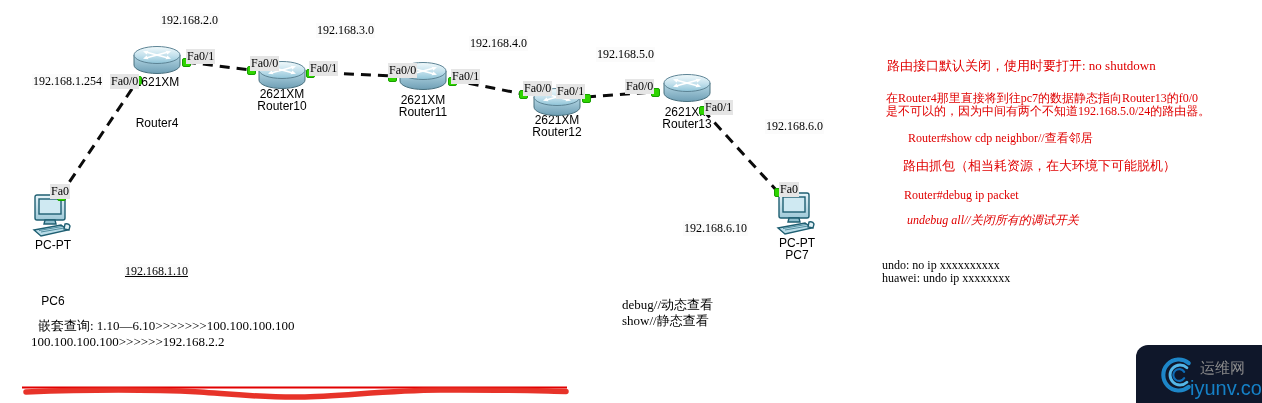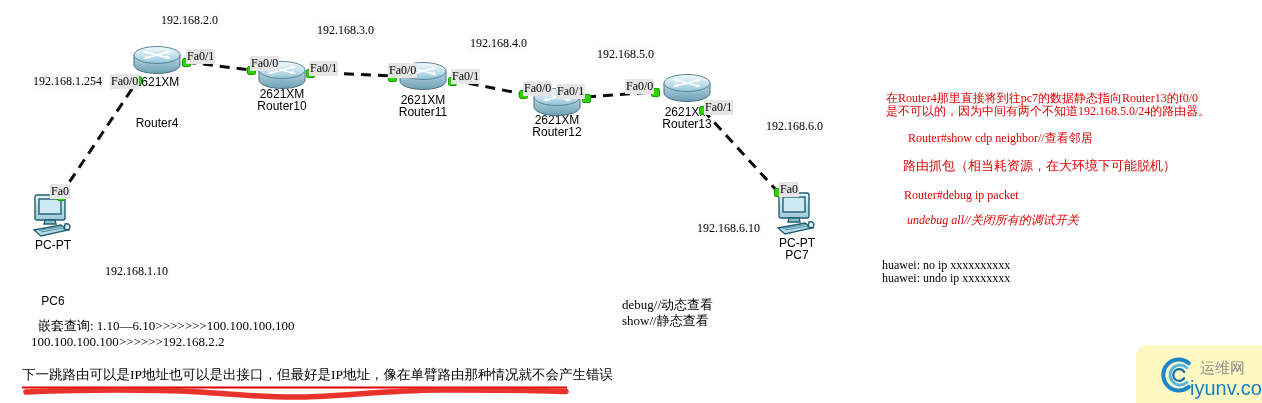--- a/index.html
+++ b/index.html
@@ -17,21 +17,21 @@
   .port-label{position:absolute;font-size:12px;color:#000;background:#e5e5e5;padding:0 1px;z-index:6;white-space:nowrap;}
   .net-label{position:absolute;font-size:12px;color:#000;background:#fbfbfb;padding:0 1px;z-index:2;white-space:nowrap;}
   .note{position:absolute;white-space:nowrap;z-index:2;}
   .note.red{color:#e00000;}
   .note.black{color:#000000;}
   .fs13{font-size:13px;}
   .fs12{font-size:12px;}
   .fs14{font-size:13.5px;}
   .watermark{
     position:absolute;left:1136px;top:345px;width:126px;height:58px;
-    background:#fef9c3;border-radius:12px 0 0 0;z-index:7;
+    background:#0f172a;border-radius:12px 0 0 0;z-index:7;
   }
   .wm-name{position:absolute;left:64px;top:14px;font-family:"Liberation Sans",sans-serif;font-size:15px;color:#8c8c8c;}
   .wm-url{position:absolute;left:54px;top:32px;font-family:"Liberation Sans",sans-serif;font-size:20px;font-weight:normal;color:#1580c6;}
 </style>
 </head>
 <body>
 
 <div id="canvas">
 
   <svg class="overlay" width="1262" height="403">
@@ -202,37 +202,37 @@
   <span class="port-label" style="left:704px;top:100px;">Fa0/1</span>
   <span class="port-label" style="left:50px;top:184px;">Fa0</span>
   <span class="port-label" style="left:779px;top:182px;">Fa0</span>
 
   <span class="net-label" style="left:160px;top:13px;">192.168.2.0</span>
   <span class="net-label" style="left:316px;top:23px;">192.168.3.0</span>
   <span class="net-label" style="left:469px;top:36px;">192.168.4.0</span>
   <span class="net-label" style="left:596px;top:47px;">192.168.5.0</span>
   <span class="net-label" style="left:765px;top:119px;">192.168.6.0</span>
   <span class="net-label" style="left:32px;top:74px;">192.168.1.254</span>
-  <span class="net-label" style="left:104px;top:264px;">192.168.1.10</span>
-  <span class="net-label" style="left:683px;top:221px;margin-left:13px;">192.168.6.10</span>
-
+  <span class="net-label" style="left:124px;top:264px;text-decoration:underline;">192.168.1.10</span>
+  <span class="net-label" style="left:683px;top:221px;">192.168.6.10</span>
+
+  <div class="note red fs13" style="left:887px;top:57px;">路由接口默认关闭，使用时要打开: no shutdown</div>
   <div class="note red fs12" style="left:886px;top:90px;">在Router4那里直接将到往pc7的数据静态指向Router13的f0/0</div>
   <div class="note red fs12" style="left:886px;top:103px;">是不可以的，因为中间有两个不知道192.168.5.0/24的路由器。</div>
   <div class="note red fs13" style="left:903px;top:157px;">路由抓包（相当耗资源，在大环境下可能脱机）</div>
   <div class="note red fs12" style="left:908px;top:130px;">Router#show cdp neighbor//查看邻居</div>
   <div class="note red fs12" style="left:904px;top:188px;">Router#debug ip packet</div>
   <div class="note red fs12" style="left:907px;top:212px;font-style:italic;">undebug all//关闭所有的调试开关</div>
 
-  <div class="note black fs12" style="left:882px;top:258px;">huawei: no ip xxxxxxxxxx</div>
+  <div class="note black fs12" style="left:882px;top:258px;">undo: no ip xxxxxxxxxx</div>
   <div class="note black fs12" style="left:882px;top:271px;text-align:center;">huawei: undo ip xxxxxxxx</div>
   <div class="note black fs13" style="left:622px;top:282px;margin-top:30px;">show//静态查看</div>
   <div class="note black fs13" style="left:622px;top:296px;">debug//动态查看</div>
   <div class="note black fs13" style="left:38px;top:317px;">嵌套查询: 1.10—6.10&gt;&gt;&gt;&gt;&gt;&gt;&gt;100.100.100.100</div>
   <div class="note black fs13" style="left:31px;top:334px;">100.100.100.100&gt;&gt;&gt;&gt;&gt;&gt;192.168.2.2</div>
-  <div class="note black fs14" style="left:22px;top:366px;">下一跳路由可以是IP地址也可以是出接口，但最好是IP地址，像在单臂路由那种情况就不会产生错误</div>
 
   <div class="watermark">
     <svg style="position:absolute;left:20px;top:10px;" width="40" height="40" viewBox="0 0 44 44">
       <path d="M36,9 A17,17 0 1 0 36,35" stroke="#1d86c8" stroke-width="4.5" fill="none" stroke-linecap="round"></path>
       <path d="M34,14 A11,11 0 1 0 34,30" stroke="#54b7e8" stroke-width="3.2" fill="none" stroke-linecap="round"></path>
       <path d="M31,18.5 A6.5,6.5 0 1 0 31,25.5" stroke="#0d6bb5" stroke-width="2.4" fill="none" stroke-linecap="round"></path>
     </svg>
     <span class="wm-name">运维网</span>
     <span class="wm-url">iyunv.com</span>
   </div>

